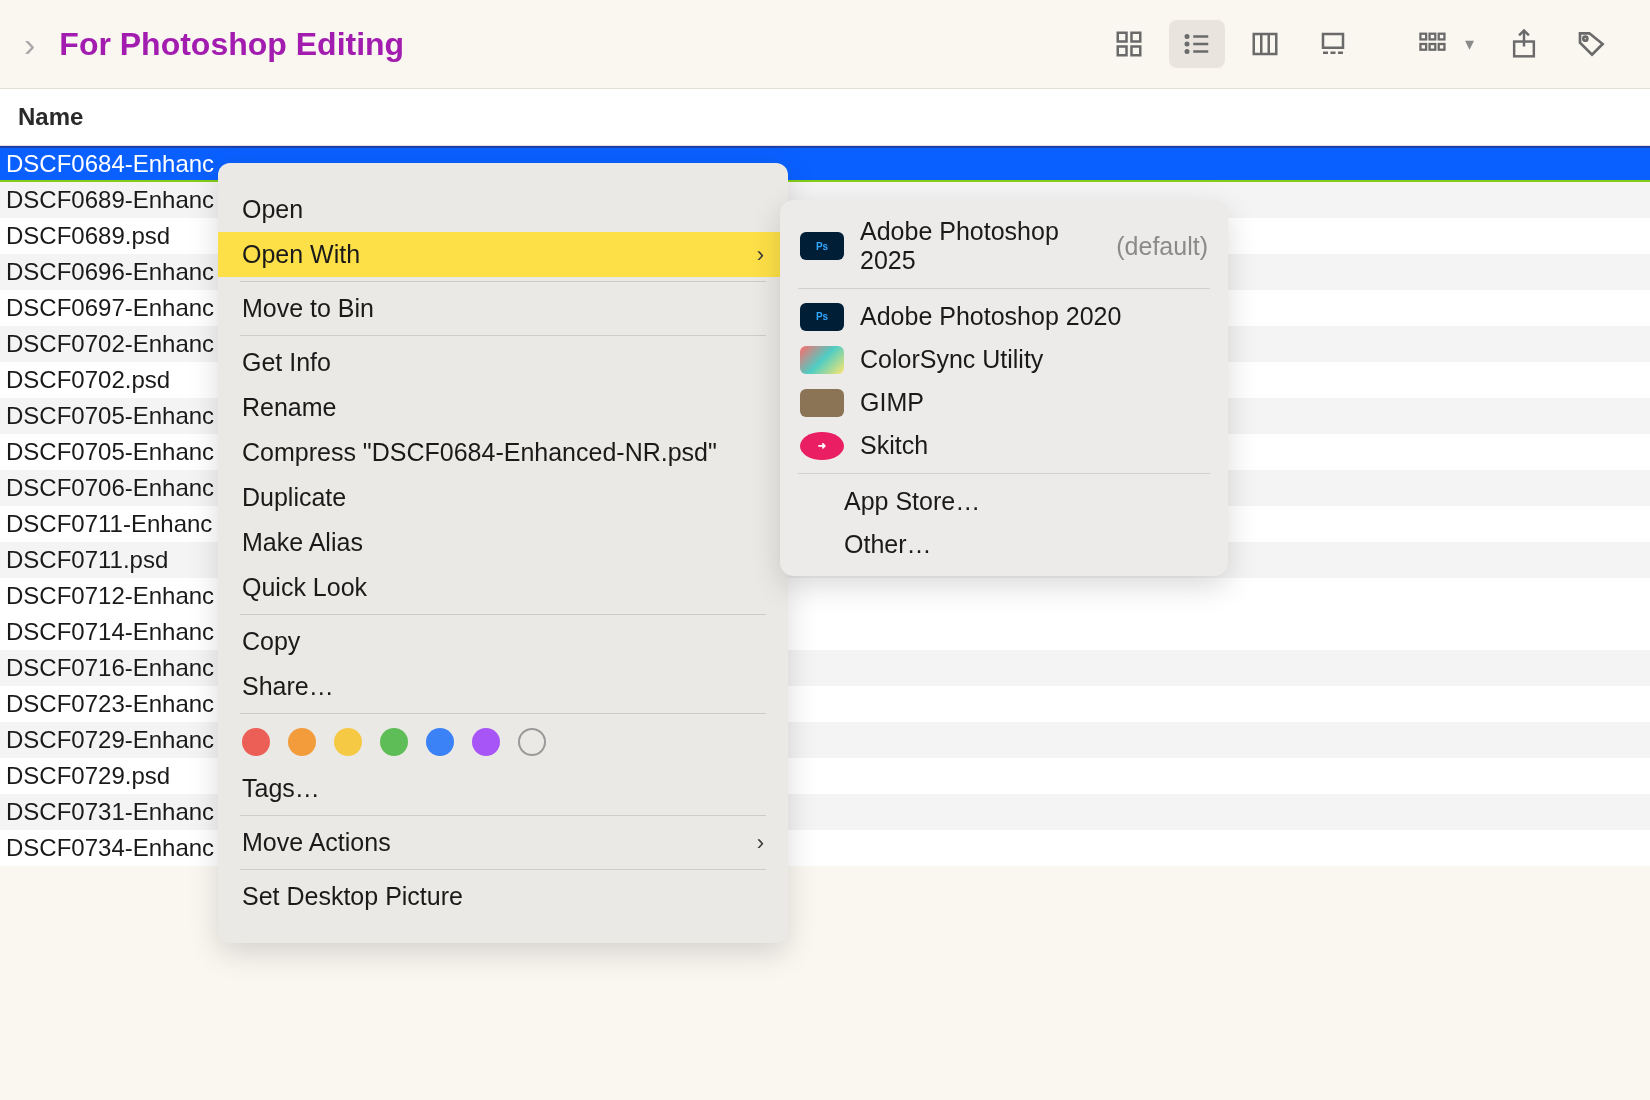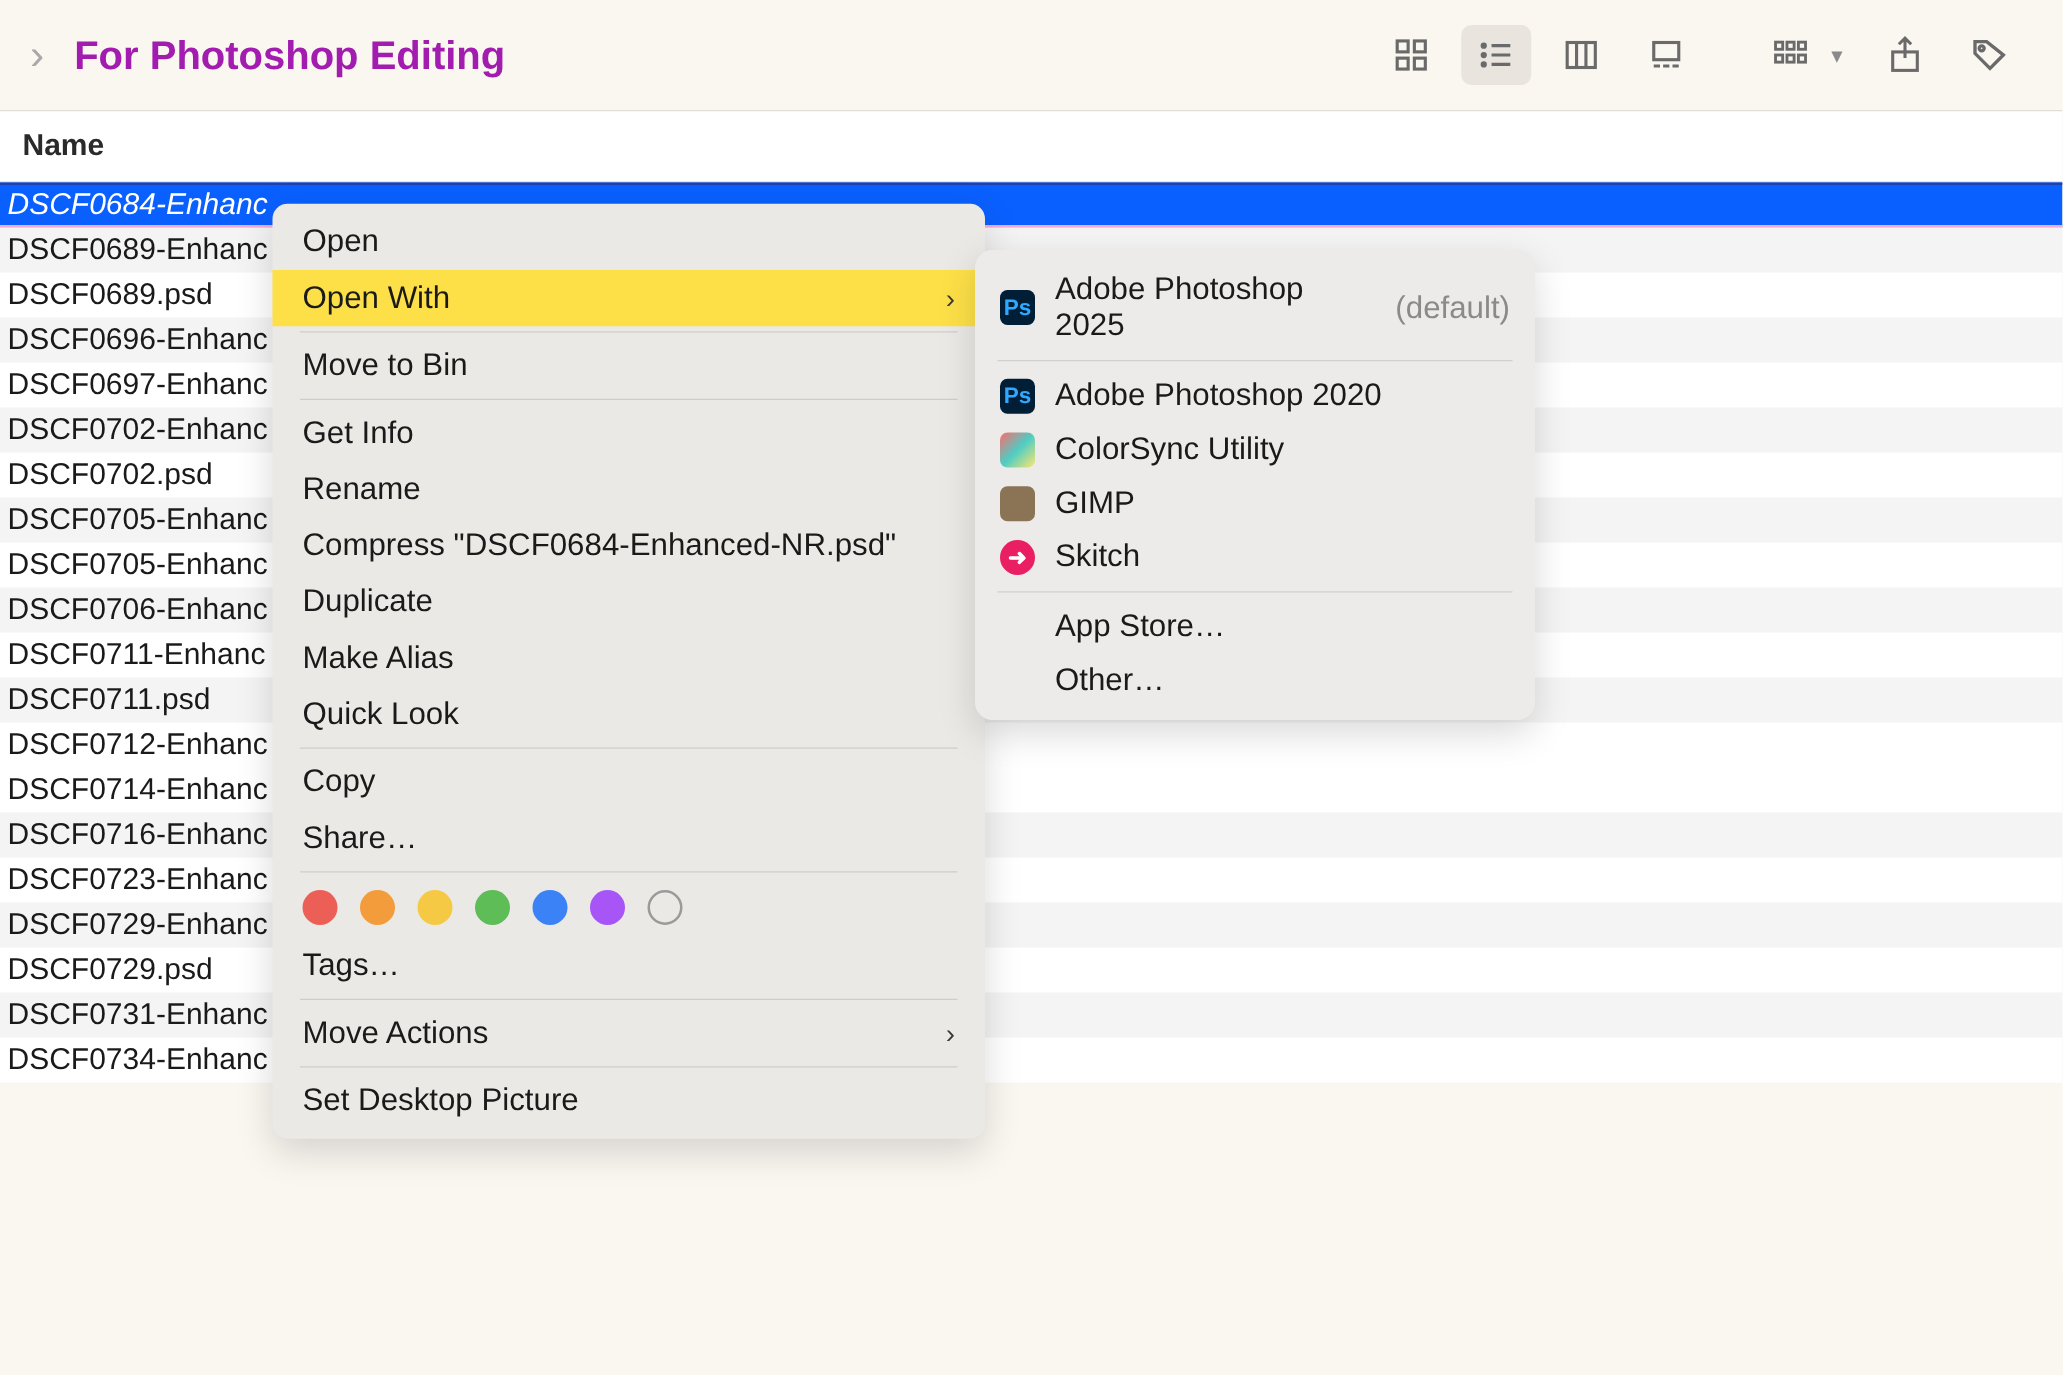--- a/index.html
+++ b/index.html
@@ -13,34 +13,34 @@
 .tool-btn.active { background: #e9e5de; }
 .tool-group { display: flex; align-items: center; margin: 0 16px; }
 .chev { color: #8a8a8a; margin-left: -2px; font-size: 18px; }
 
 .header-row { background: #fff; border-top: 1px solid #e2ded6; border-bottom: 1px solid #e2ded6; padding: 14px 18px; }
 .header-name { font-size: 24px; font-weight: 700; color: #2a2a2a; }
 
 .file-list { background: #fff; }
 .file-row { height: 36px; display: flex; align-items: center; padding: 0 6px; font-size: 24px; color: #1a1a1a; }
 .file-row.alt { background: #f4f4f4; }
-.file-row.selected { background: #0a60ff; color: #fff; border-top: 2px solid #1e40af; border-bottom: 2px solid #f9a8d4; font-style: italic; }
-
-.ctx-menu { position: absolute; top: 163px; left: 218px; width: 570px; background: #ebe9e5; border-radius: 12px; box-shadow: 0 10px 30px rgba(0,0,0,.15); padding: 8px 0; }
+.file-row.selected { background: #0a60ff; color: #fff; border-top: 2px solid #1e40af; border-bottom: 2px solid #84cc16; }
+
+.ctx-menu { position: absolute; top: 163px; left: 218px; width: 570px; background: #ebe9e5; border-radius: 12px; box-shadow: 0 10px 30px rgba(0,0,0,.15); padding: 24px 0; }
 .ctx-item { padding: 8px 24px; font-size: 25px; color: #1a1a1a; display: flex; align-items: center; justify-content: space-between; }
 .ctx-item.hover { background: #fde047; }
 .ctx-sep { height: 1px; background: #cfcdc9; margin: 4px 22px; }
 .ctx-arrow { font-size: 22px; color: #3a3a3a; }
 .tag-row { display: flex; gap: 18px; padding: 10px 24px; align-items: center; }
 .tag-dot { width: 28px; height: 28px; border-radius: 50%; }
 
 .sub-menu { position: absolute; top: 200px; left: 780px; width: 448px; background: #ecebe9; border-radius: 14px; box-shadow: 0 10px 30px rgba(0,0,0,.15); padding: 10px 0; }
 .sub-item { padding: 7px 20px; font-size: 25px; color: #1a1a1a; display: flex; align-items: center; gap: 16px; }
 .sub-sep { height: 1px; background: #d2d0cc; margin: 6px 18px; }
-.app-icon { width: 28px; height: 28px; border-radius: 6px; display: flex; align-items: center; justify-content: center; font-size: 18px; font-weight: 700; flex-shrink: 0; text-align: right; }
+.app-icon { width: 44px; height: 28px; border-radius: 6px; display: flex; align-items: center; justify-content: center; font-size: 10px; font-weight: 700; flex-shrink: 0; text-align: right; }
 .ps { background: #001e36; color: #31a8ff; }
 .cs { background: linear-gradient(135deg,#ff6b6b,#4ecdc4,#ffe66d); }
 .gimp { background: #8b7355; }
 .prev { background: linear-gradient(#87ceeb,#4682b4); }
 .skitch { background: #e91e63; color: #fff; border-radius: 50%; }
 .default-txt { color: #8a8a8a; }
 
 svg { display: block; }
 </style>
 </head>

